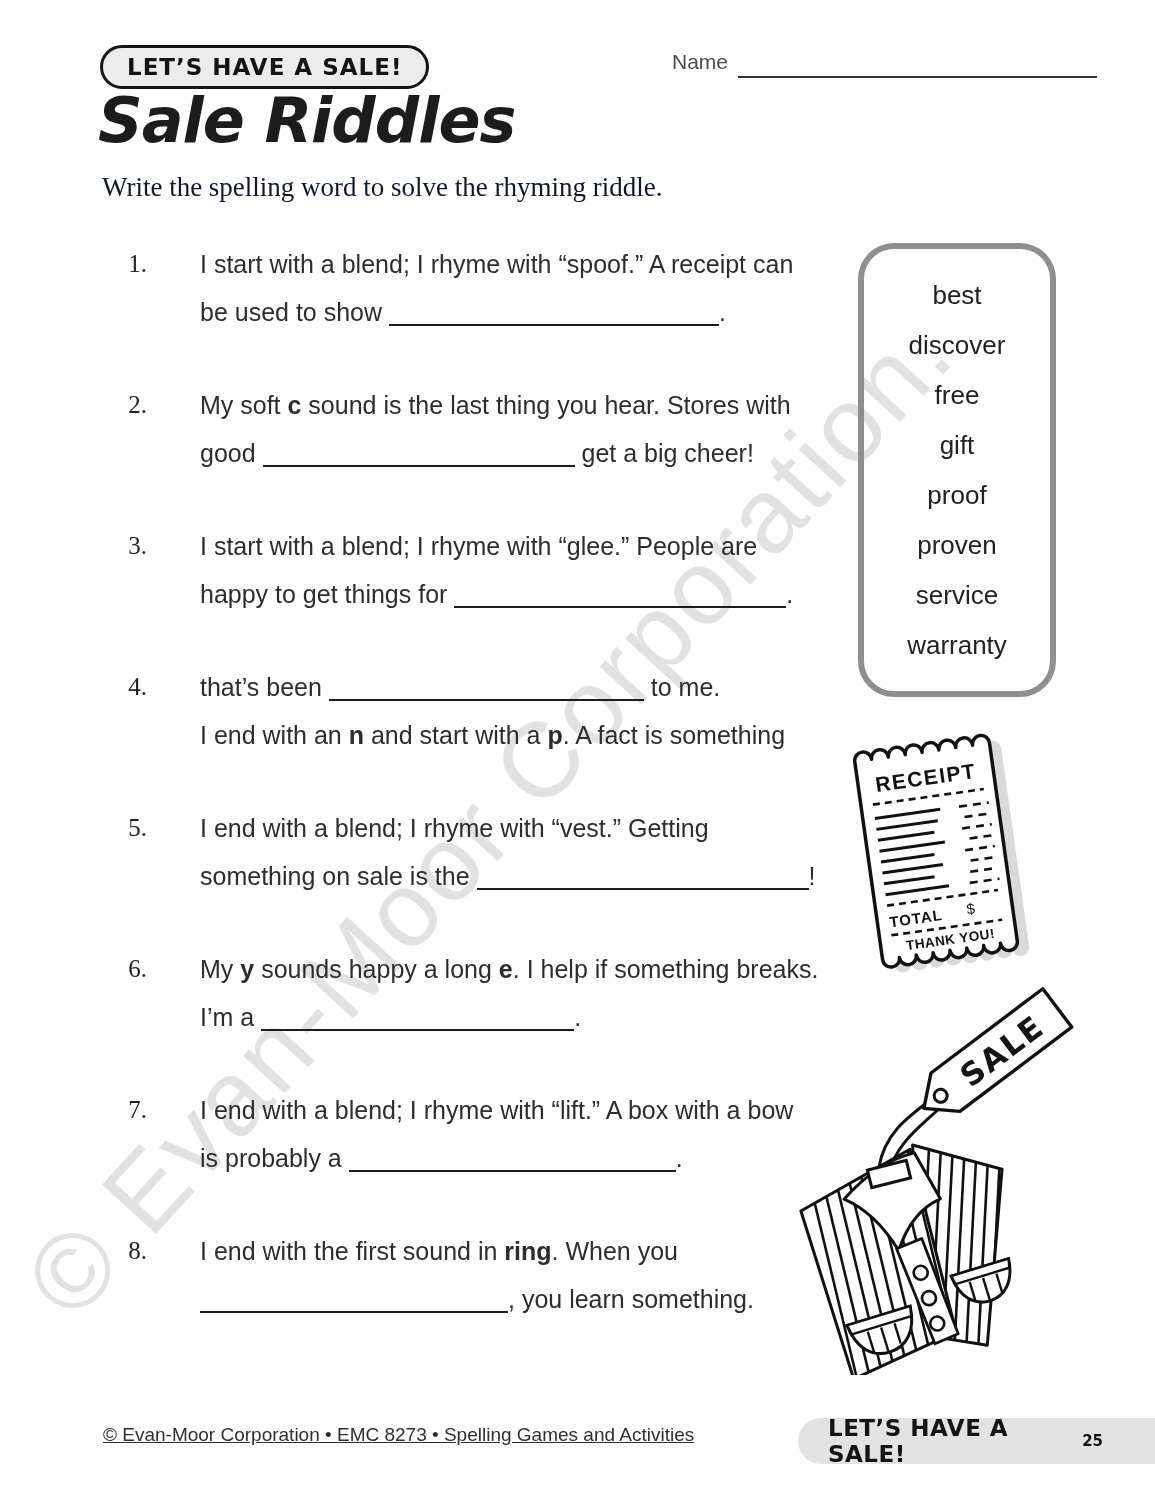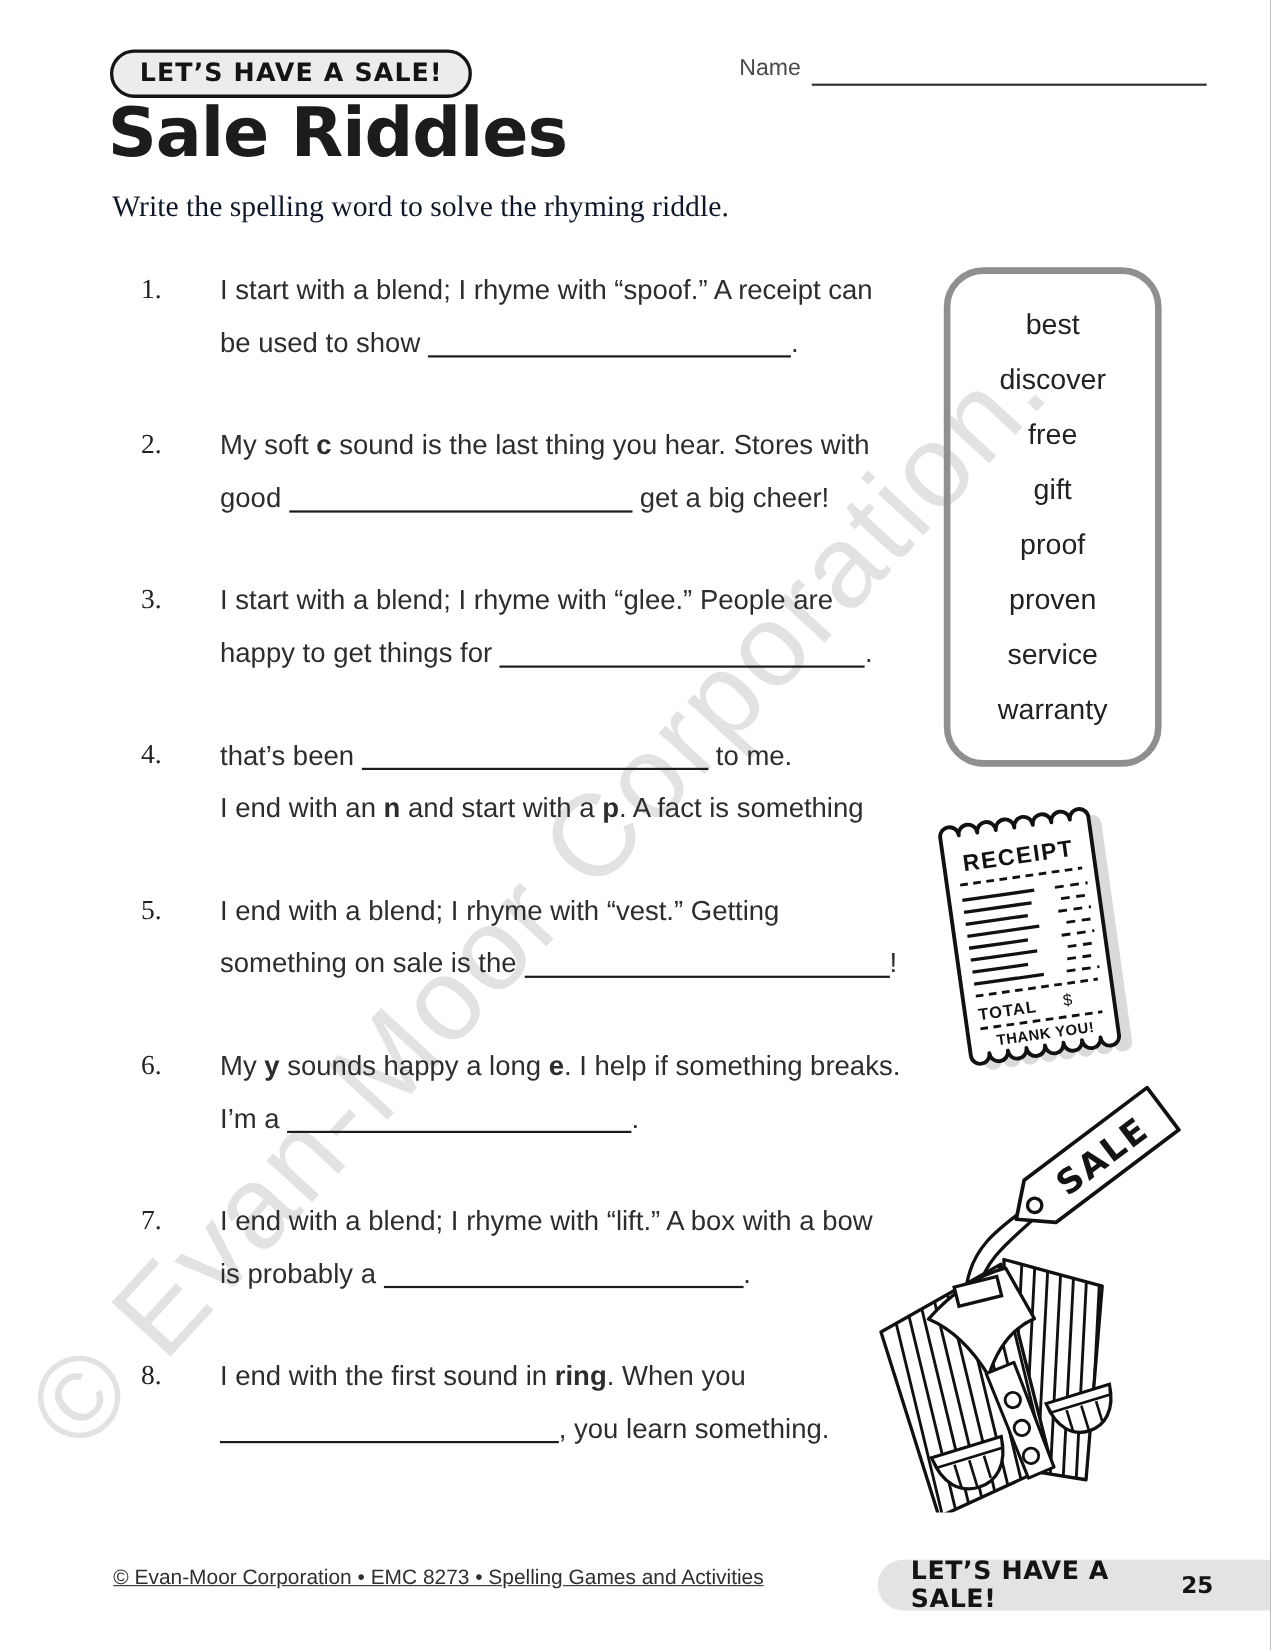--- a/index.html
+++ b/index.html
@@ -12,21 +12,21 @@
              font-family:"Liberation Sans",sans-serif;}
   .content{position:absolute;inset:0;z-index:1;}
   
   .badge{position:absolute;left:100px;top:45px;background:#ececec;border:3px solid #141414;
          border-radius:24px;padding:6px 24px;font-size:23px;font-weight:bold;
          letter-spacing:1px;color:#141414;font-family:"DejaVu Sans",sans-serif;}
   .name-wrap{position:absolute;left:672px;top:50px;width:425px;display:flex;align-items:flex-start;}
   .name-label{font-size:21px;color:#4a4a4a;margin-right:10px;}
   .name-line{flex:1;border-bottom:2px solid #333;height:26px;}
   .title{position:absolute;left:98px;top:84px;font-size:62px;font-weight:bold;
-         letter-spacing:-1px;color:#1c1c1c;font-family:"DejaVu Sans",sans-serif;}
+         letter-spacing:-1px;color:#1c1c1c;font-family:"DejaVu Sans",sans-serif;font-style:italic;}
   .instruction{position:absolute;left:102px;top:172px;font-size:27px;color:#0f172a;
          font-family:"Liberation Serif",serif;}
   
   .questions{position:absolute;left:95px;top:240px;width:740px;}
   .question{display:flex;margin-bottom:45px;}
   .q-num{width:52px;text-align:right;margin-right:14px;font-size:25px;line-height:48px;
          font-family:"Liberation Serif",serif;color:#222;}
   .q-body{font-size:25px;line-height:48px;color:#2d2d2d;margin-left:39px;}
   .q-line{white-space:nowrap;}
   .b{font-weight:bold;}
@@ -39,21 +39,21 @@
   .word{font-size:26px;line-height:50px;text-align:center;color:#222;}
   
   .receipt-svg{position:absolute;left:838px;top:726px;width:200px;height:250px;}
   .vest-svg{position:absolute;left:785px;top:975px;width:300px;height:400px;}
   
   .footer-left{position:absolute;left:103px;top:1424px;font-size:19px;color:#2f2f2f;text-decoration:underline;}
   .footer-pill{position:absolute;left:798px;right:0;top:1418px;height:46px;background:#e3e3e3;
                border-radius:23px 0 0 23px;display:flex;align-items:center;
                font-family:"DejaVu Sans",sans-serif;font-weight:bold;color:#141414;}
   .footer-tab{font-size:23px;letter-spacing:0.5px;padding-left:30px;}
-  .footer-page{font-size:21px;margin-left:auto;padding-right:52px;}
+  .footer-page{font-size:15px;margin-left:auto;padding-right:52px;}
 </style>
 </head>
 <body>
 
 <div class="page">
 
   <div class="watermark">© Evan-Moor Corporation.</div>
 
   <div class="content">
 

